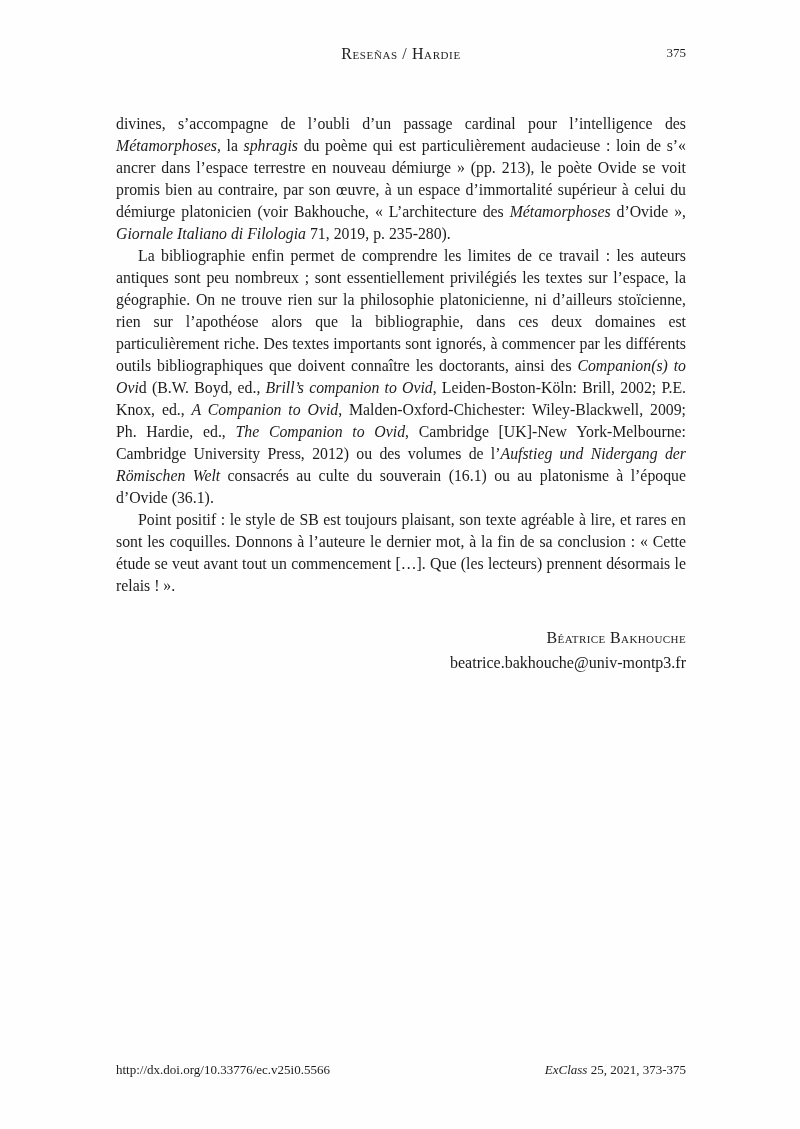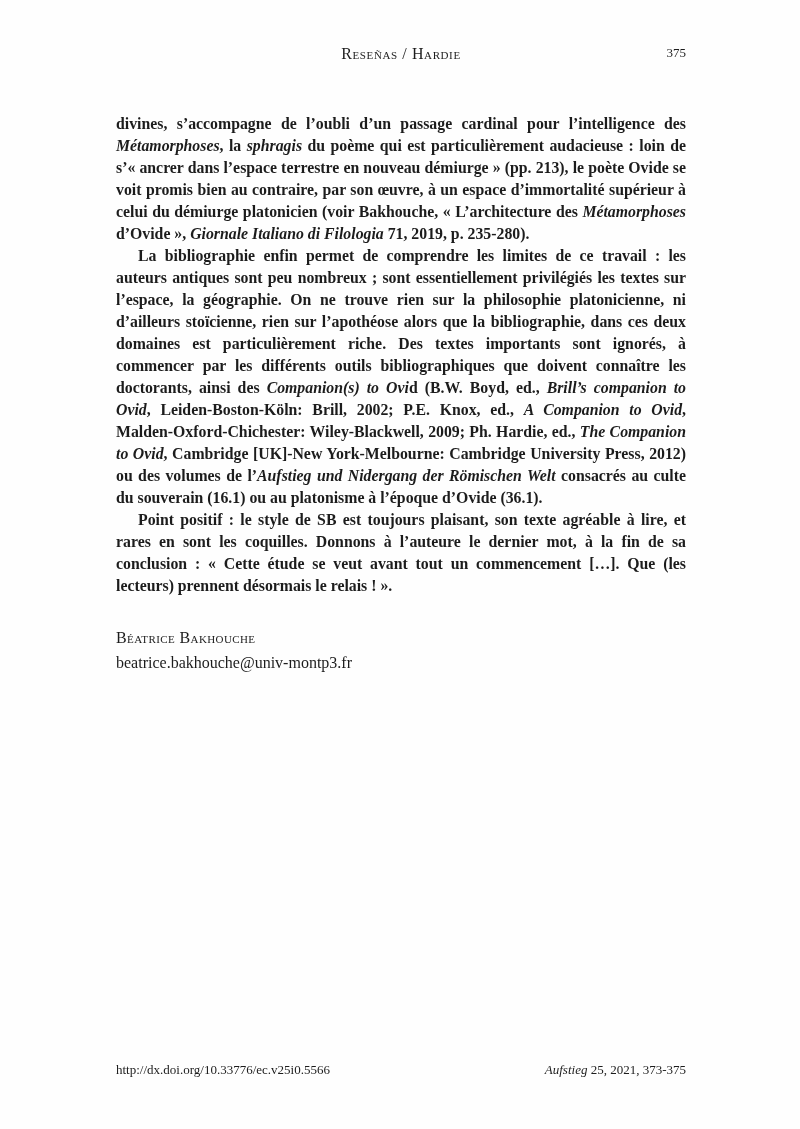--- a/index.html
+++ b/index.html
@@ -38,33 +38,33 @@
   .content {
     position: absolute;
     top: 113px;
     left: 116px;
     width: 570px;
   }
   .body-text {
     text-align: justify;
     font-size: 15.8px;
     line-height: 22px;
-    font-weight: bold;
   }
   .para {
     margin: 0;
   }
   .para.indent {
     text-indent: 22px;
   }
   .it {
     font-style: italic;
   }
   .signature {
     margin-top: 28px;
+    text-align: right;
     font-size: 16px;
     line-height: 25px;
   }
   .author-name {
     font-variant: small-caps;
     letter-spacing: 0.4px;
   }
   .page-footer {
     position: absolute;
     top: 1062px;
@@ -93,16 +93,16 @@
       </main>
 
     <div class="signature">
       <div class="author-name">Béatrice Bakhouche</div>
       <div>beatrice.bakhouche@univ-montp3.fr</div>
     </div>
   </div>
 
   <footer class="page-footer">
     <div class="doi">http://dx.doi.org/10.33776/ec.v25i0.5566</div>
-    <div><span class="it">Aufstieg</span><span> 25, 2021, 373-375</span></div>
+    <div><span class="it">ExClass</span><span> 25, 2021, 373-375</span></div>
   </footer>
 
 </div>
 
 </body></html>

